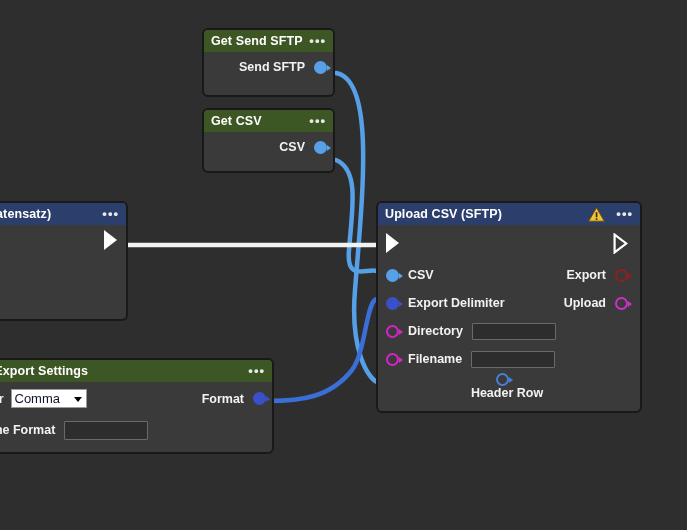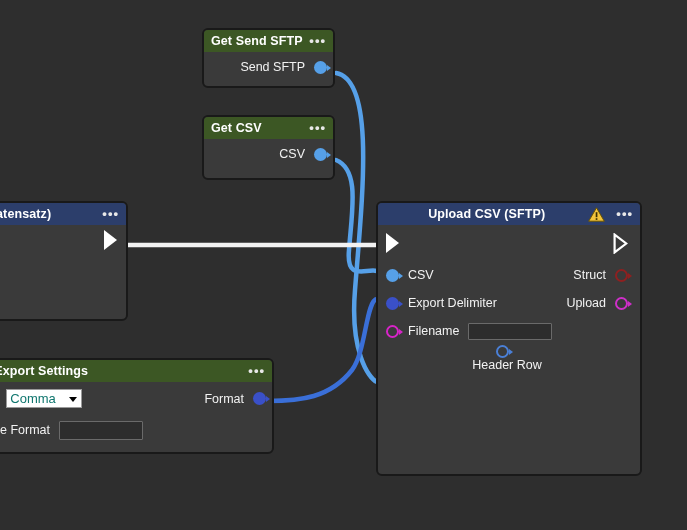--- a/index.html
+++ b/index.html
@@ -66,21 +66,21 @@
     position: relative;
     display: flex;
     align-items: center;
     height: 27px;
     padding: 0 6px;
     box-sizing: border-box;
   }
   .row .lbl {
     color: #f2f2f2;
     font-size: 12.5px;
-    font-weight: normal;
+    font-weight: bold;
     white-space: nowrap;
   }
   .spacer { flex: 1 1 auto; }
 
   .port {
     flex: 0 0 auto;
     width: 13px; height: 13px;
     border-radius: 50%;
     box-sizing: border-box;
     position: relative;
@@ -122,21 +122,21 @@
     height: 17px;
     width: 84px;
     box-sizing: border-box;
     border-radius: 1px;
   }
 
   .sel {
     appearance: none;
     -webkit-appearance: none;
     background: #ffffff;
-    color: #0f766e;
+    color: #0f172a;
     border: 1px solid #9a9a9a;
     font-family: "Liberation Sans", sans-serif;
     font-size: 13px;
     height: 19px;
     width: 76px;
     padding: 0 16px 0 3px;
     box-sizing: border-box;
     border-radius: 0;
   }
   .sel-wrap { position: relative; display: inline-block; margin-left: 7px; }
@@ -144,25 +144,25 @@
     position: absolute;
     right: 5px; top: 8px;
     width: 0; height: 0;
     border-left: 4px solid transparent;
     border-right: 4px solid transparent;
     border-top: 5px solid #000000;
     pointer-events: none;
   }
 
   
-  #node-get-send-sftp { left: 202px; top: 28px;  width: 133px; height: 60px; }
-  #node-get-csv       { left: 202px; top: 115px; width: 133px; height: 65px; }
+  #node-get-send-sftp { left: 202px; top: 28px;  width: 133px; height: 69px; }
+  #node-get-csv       { left: 202px; top: 108px; width: 133px; height: 65px; }
   #node-csv-datensatz { left: -70px; top: 201px; width: 198px; height: 120px; }
   #node-export-settings { left: -62px; top: 358px; width: 336px; height: 96px; }
-  #node-upload-csv    { left: 376px; top: 201px; width: 266px; height: 275px; text-align: center; }
+  #node-upload-csv    { left: 376px; top: 201px; width: 266px; height: 212px; }
 </style>
 </head>
 <body>
 
 <div id="canvas">
 
   <svg id="wires" viewBox="0 0 687 530">
 
     <path d="M 336,73 C 376,80 362,200 355,290 C 350,350 368,378 377,382" fill="none" stroke="#56a0e8" stroke-width="4.5" stroke-linecap="round"></path>
 
@@ -259,32 +259,37 @@
         <span class="spacer"></span>
         <svg class="exec-arrow-hollow" width="15" height="21" viewBox="0 0 15 21">
           <path d="M1.6 1.6 L13.2 10.5 L1.6 19.4 Z" fill="none" stroke="#ffffff" stroke-width="2.2" stroke-linejoin="miter"></path>
         </svg>
       </div>
 
       <div class="row" style="height:28px;padding:0 12px 0 8px;">
         <span class="port filled-lblue in-left"></span>
         <span class="lbl">CSV</span>
         <span class="spacer"></span>
-        <span class="lbl">Struct</span>
+        <span class="lbl">Export</span>
         <span class="port ring-dred out-right"></span>
       </div>
 
       <div class="row" style="height:28px;padding:0 12px 0 8px;">
         <span class="port filled-dblue in-left"></span>
         <span class="lbl">Export Delimiter</span>
         <span class="spacer"></span>
         <span class="lbl">Upload</span>
         <span class="port ring-magenta2 out-right"></span>
       </div>
 
+      <div class="row" style="height:28px;padding:0 12px 0 8px;">
+        <span class="port ring-magenta in-left"></span>
+        <span class="lbl">Directory</span>
+        <span class="txtbox" style="margin-left:9px;"></span>
+      </div>
 
       <div class="row" style="height:28px;padding:0 20px 0 8px;">
         <span class="port ring-magenta in-left"></span>
         <span class="lbl">Filename</span>
         <span class="txtbox" style="margin-left:9px;"></span>
       </div>
 
 
       <div class="row" style="height:28px;padding:0 12px 0 8px;flex-direction:column;">
         <span class="port ring-blue in-left"></span>

